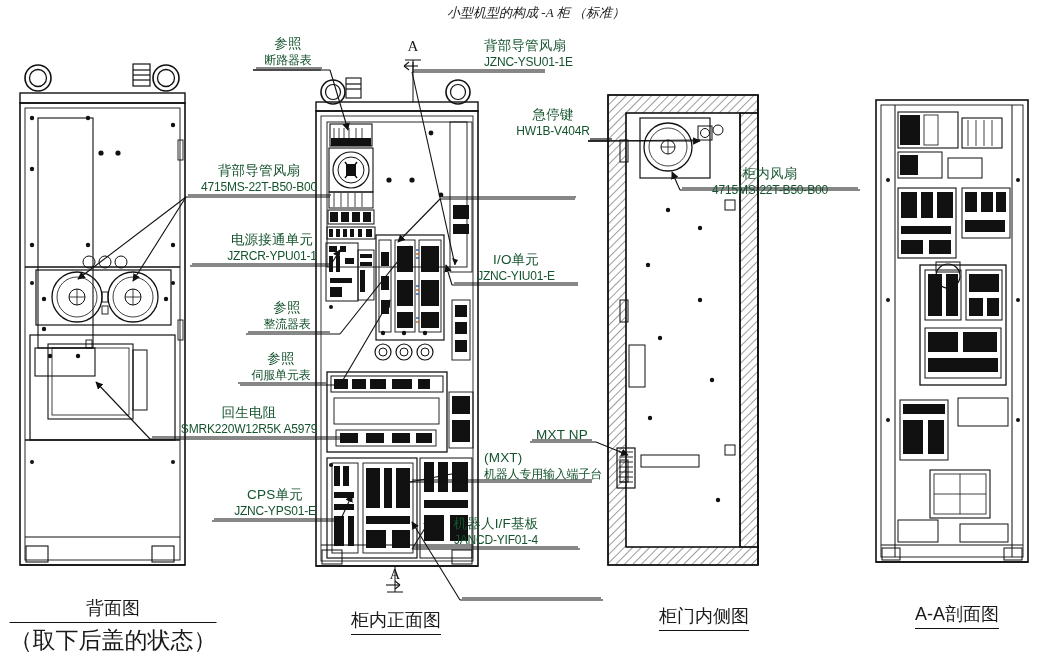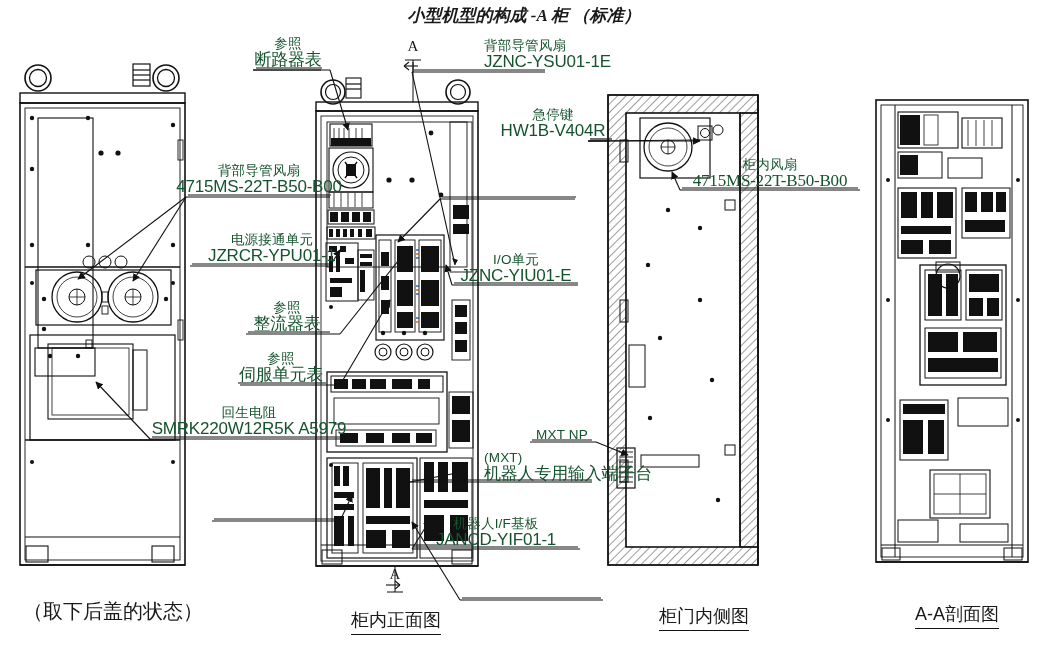--- a/index.html
+++ b/index.html
@@ -28,47 +28,47 @@
   .lbl {
     position: absolute;
     font-size: 13.5px;
     line-height: 16px;
     letter-spacing: 0.2px;
     white-space: nowrap;
     color: #14532d;
   }
   .lbl.center { text-align: center; transform: translateX(-50%); }
   .lbl .l1, .lbl .l2 { display: block; }
-  .lbl .l2 { font-size: 17px; letter-spacing: -0.2px; }
+  .lbl .l2 { font-size: 12px; letter-spacing: -0.2px; }
   .title {
     position: absolute;
-    left: 524px;
+    left: 536px;
     top: 4px;
     transform: translateX(-50%);
     font-style: italic;
-    font-weight: bold;
-    font-size: 17px;
+    font-weight: normal;
+    font-size: 13px;
     white-space: nowrap;
     font-family: "Liberation Serif", "DejaVu Serif", serif;
   }
   .caption {
     position: absolute;
     text-align: center;
     transform: translateX(-50%);
     font-size: 18px;
     white-space: nowrap;
   }
   .caption .main {
     display: block;
     border-bottom: 1.6px solid #111;
     padding-bottom: 2px;
   }
   .caption .sub {
     display: block;
-    font-size: 20px;
+    font-size: 23px;
     padding-top: 2px;
   }
   .secmark {
     position: absolute;
     font-size: 15px;
     font-family: "Liberation Serif", "DejaVu Serif", serif;
     transform: translateX(-50%);
   }
 </style>
 </head>
@@ -630,20 +630,24 @@
   <div class="lbl center" style="left:281px; top:351px;">
     <span class="l1">参照</span>
     <span class="l2">伺服单元表</span>
   </div>
 
   <div class="lbl center" style="left:249px; top:405px;">
     <span class="l1">回生电阻</span>
     <span class="l2">SMRK220W12R5K  A5979</span>
   </div>
 
+  <div class="lbl center" style="left:275px; top:487px;">
+    <span class="l1">CPS单元</span>
+    <span class="l2">JZNC-YPS01-E</span>
+  </div>
 
   <div class="lbl" style="left:484px; top:38px;">
     <span class="l1">背部导管风扇</span>
     <span class="l2">JZNC-YSU01-1E</span>
   </div>
 
   <div class="lbl center" style="left:553px; top:107px;">
     <span class="l1">急停键</span>
     <span class="l2">HW1B-V404R</span>
   </div>
@@ -654,32 +658,33 @@
     <span class="l2">JZNC-YIU01-E</span>
   </div>
 
   <div class="lbl" style="left:484px; top:450px;">
     <span class="l1">(MXT)</span>
     <span class="l2">机器人专用输入端子台</span>
   </div>
 
   <div class="lbl center" style="left:496px; top:516px;">
     <span class="l1">机器人I/F基板</span>
-    <span class="l2">JANCD-YIF01-1</span>
-  </div>
-
-
-  <div class="lbl center" style="left:770px; top:157px;font-family:Liberation Serif, serif;">
+    <span class="l2">JANCD-YIF01-4</span>
+  </div>
+
+
+  <div class="lbl center" style="left:770px; top:166px;">
     <span class="l1">柜内风扇</span>
     <span class="l2">4715MS-22T-B50-B00</span>
   </div>
 
   <div class="lbl center" style="left:562px; top:427px;">MXT  NP</div>
 
   <div class="caption" style="left:113px; top:596px;">
+    <span class="main">背面图</span>
     <span class="sub">（取下后盖的状态）</span>
   </div>
   <div class="caption" style="left:396px; top:608px;">
     <span class="main">柜内正面图</span>
   </div>
   <div class="caption" style="left:704px; top:604px;">
     <span class="main">柜门内侧图</span>
   </div>
   <div class="caption" style="left:957px; top:602px;">
     <span class="main">A-A剖面图</span>

